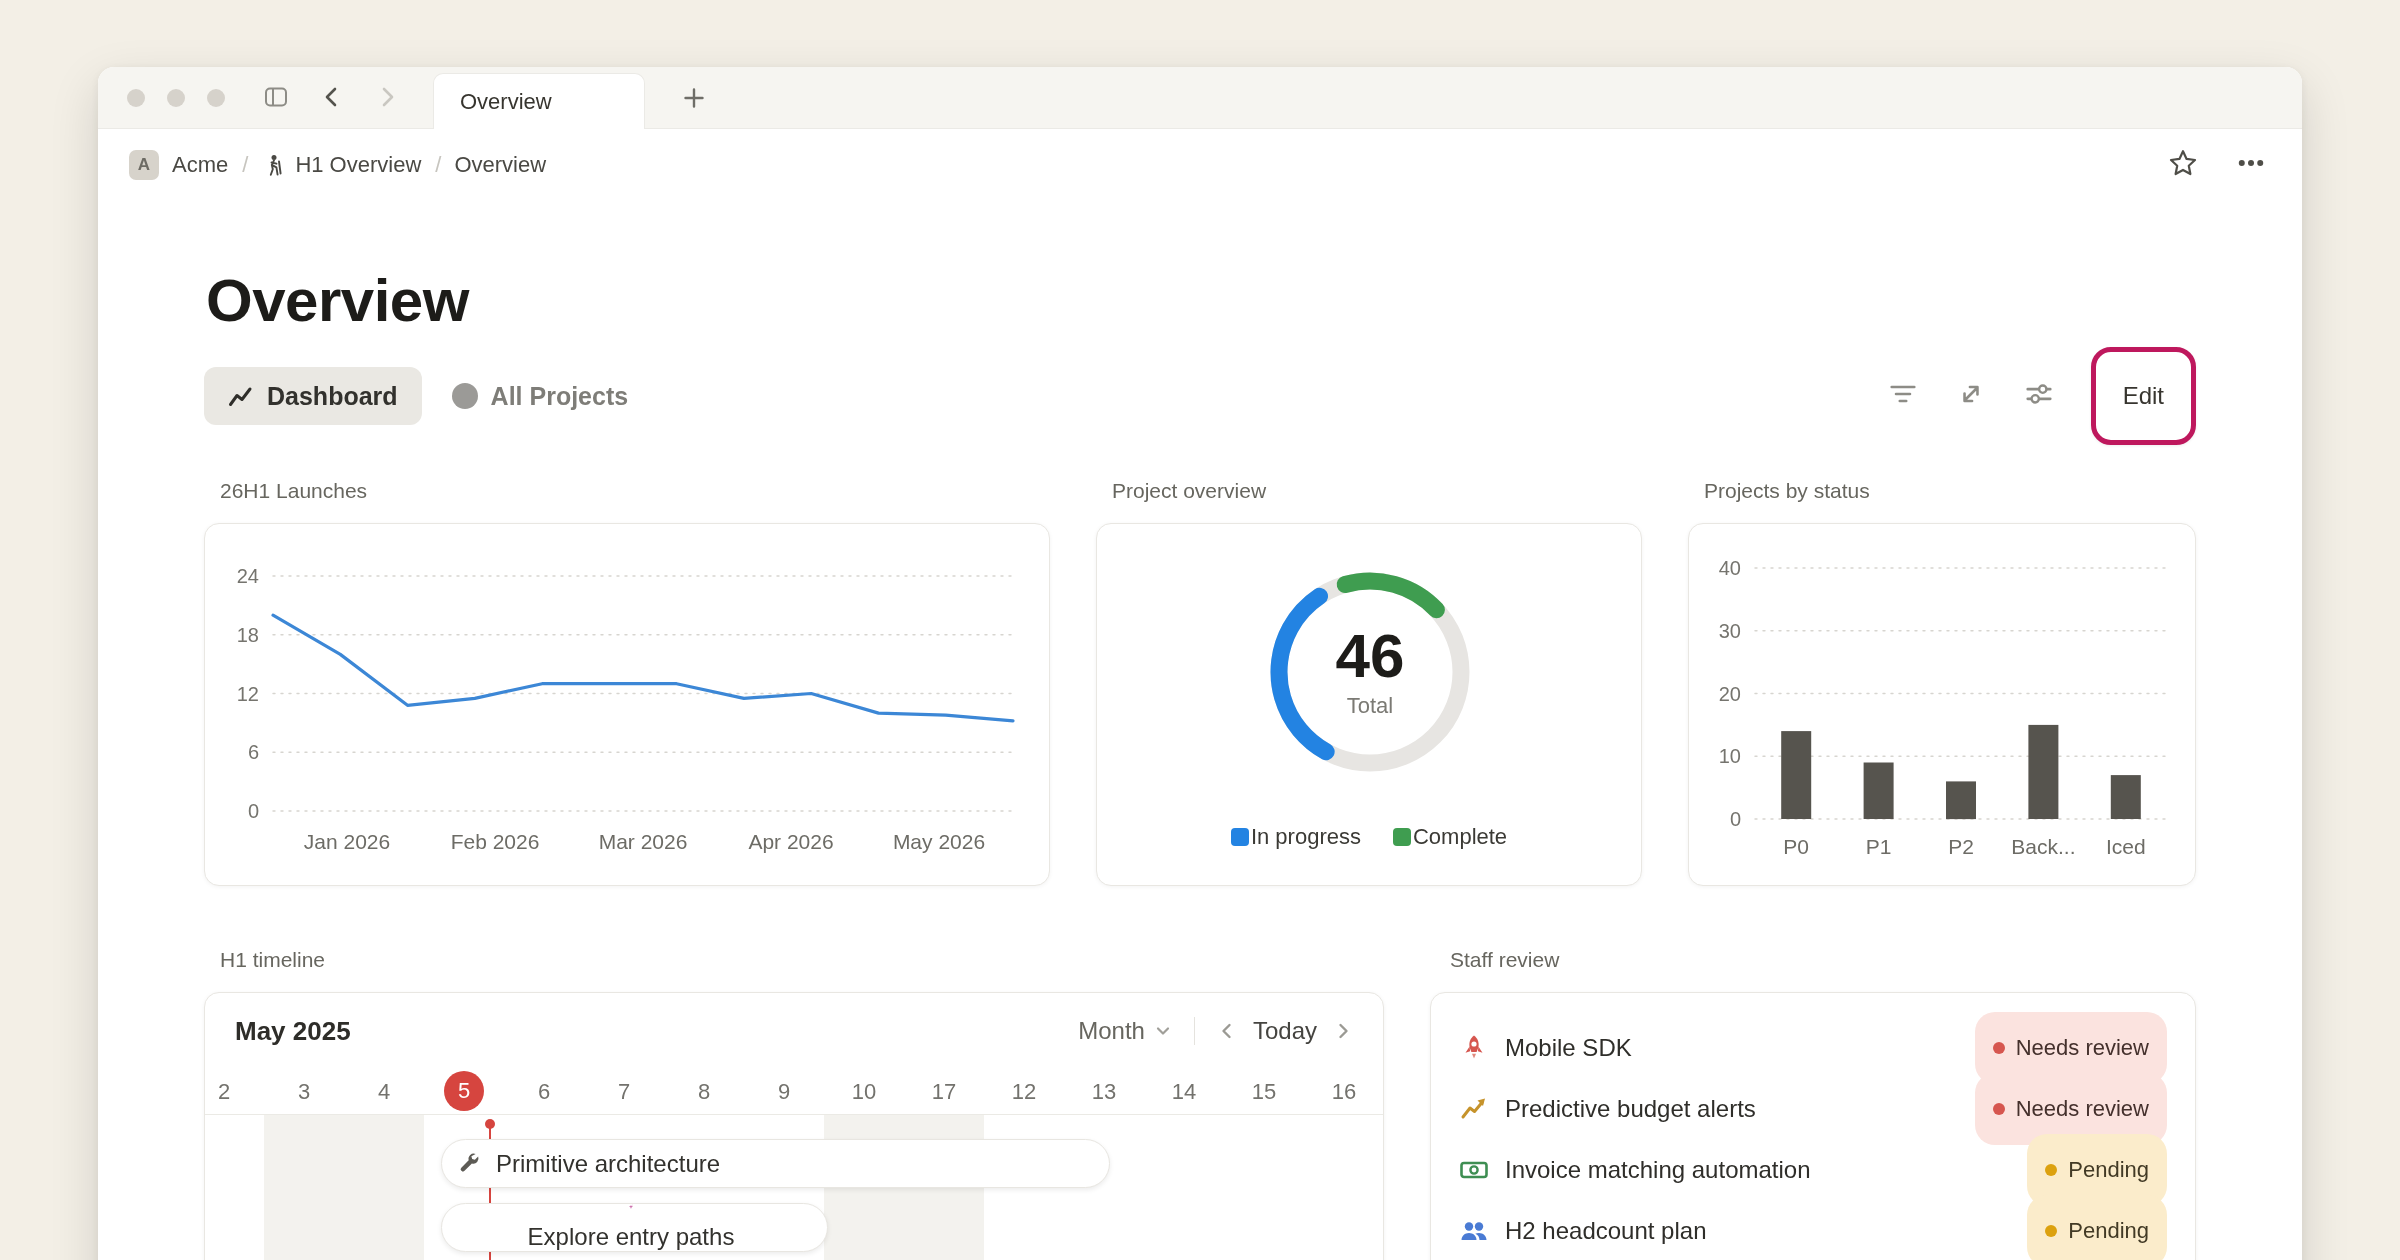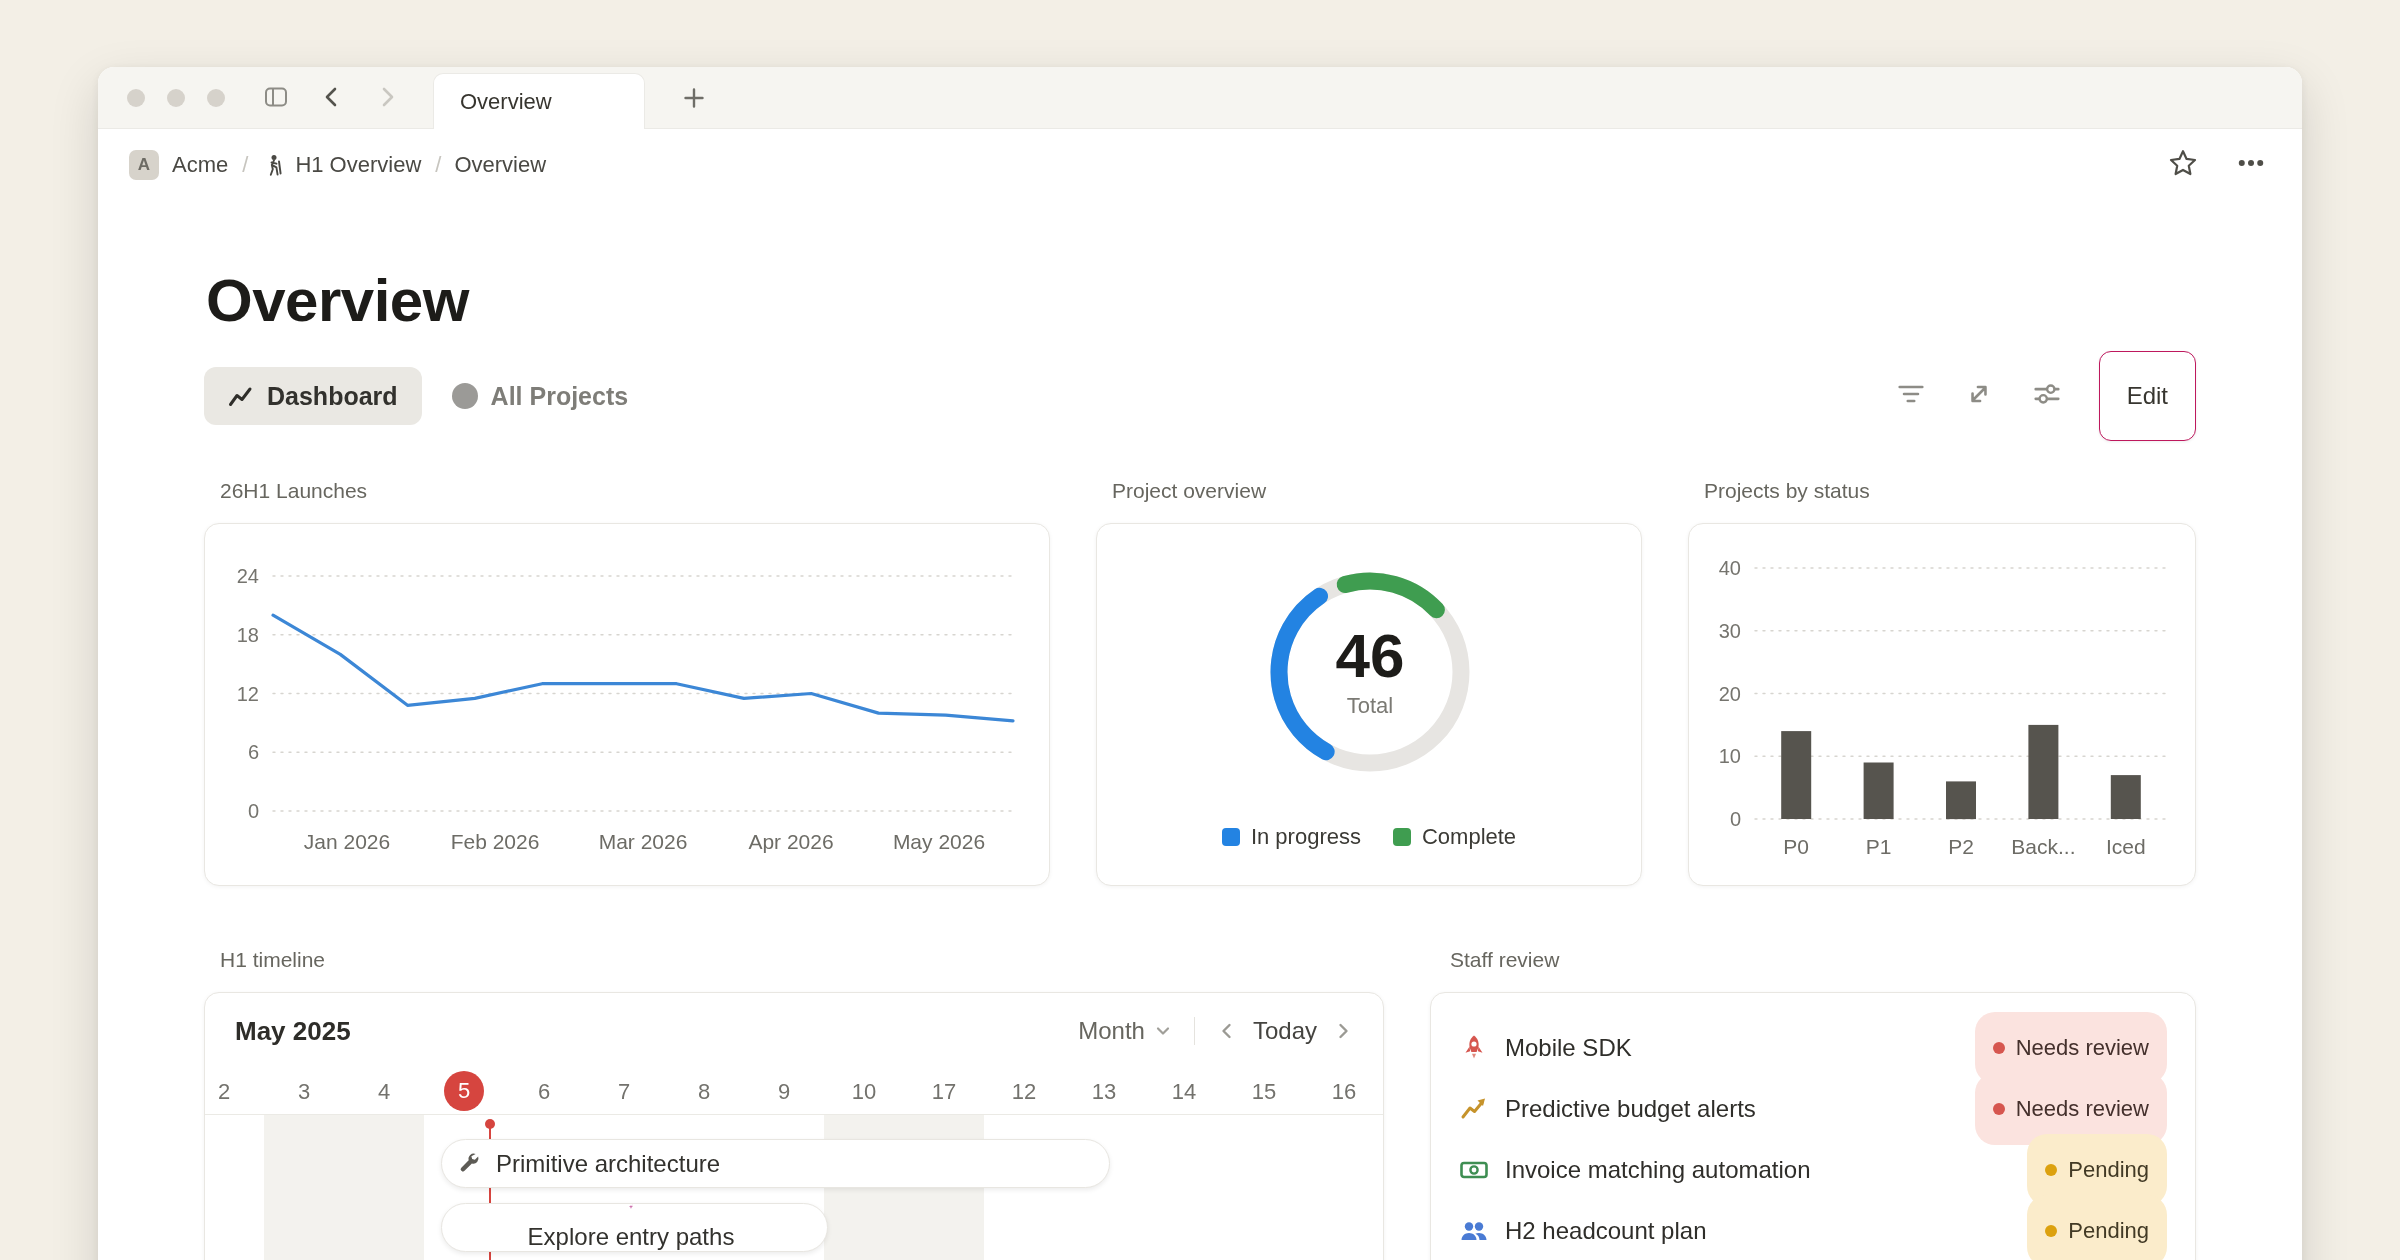--- a/index.html
+++ b/index.html
@@ -35,41 +35,41 @@
   .crumb-right{margin-left:auto;display:flex;align-items:center;gap:38px;}
   
   .content{padding:0 106px;}
   h1.page-title{margin:64px 0 0 2px;font-size:60px;line-height:72px;font-weight:700;color:#1d1c19;letter-spacing:-.5px;}
   .view-row{margin-top:30px;display:flex;align-items:center;height:58px;}
   .seg-active{display:flex;align-items:center;gap:13px;background:#eae8e3;border-radius:12px;
     padding:0 24px;height:58px;font-size:25px;font-weight:700;color:#32312d;}
   .seg-plain{display:flex;align-items:center;gap:13px;margin-left:30px;font-size:25px;font-weight:700;color:#7e7d78;height:58px;}
   .circle-icon{width:26px;height:26px;border-radius:50%;background:#9b9a97;}
   .tool-icons{margin-left:auto;display:flex;align-items:center;gap:40px;margin-right:38px;}
-  .edit-btn{height:56px;padding:16px 27px;background:#fff;border:1px solid #be185d;border-radius:12px;
+  .edit-btn{height:56px;padding:16px 27px;background:#fff;border:5px solid #be185d;border-radius:20px;
     font-size:24px;color:#37352f;display:flex;align-items:center;box-shadow:0 1px 3px rgba(0,0,0,.07);}
   .labels-row{display:flex;gap:46px;margin-top:54px;}
   .labels-row.second{margin-top:62px;}
   .col-label{font-size:21px;color:#67665f;padding-left:16px;box-sizing:border-box;}
   .w1{width:846px;} .w2{width:546px;} .w3{width:508px;} .wt{width:1180px;} .ws{width:766px;}
   .cards-row{display:flex;gap:46px;margin-top:20px;}
   .card{background:#fff;border:1px solid #e9e7e2;border-radius:15px;box-shadow:0 1px 4px rgba(0,0,0,.05);
     position:relative;box-sizing:border-box;overflow:hidden;}
   .chart-card{height:363px;}
   .grid{stroke:#d7d5d0;stroke-width:1.4;stroke-dasharray:2 6;stroke-linecap:round;}
   .ylab{font-size:20px;fill:#75746e;text-anchor:end;}
   .xlab{font-size:21px;fill:#6d6c66;text-anchor:middle;}
   
   .donut-wrap{position:absolute;left:163px;top:38px;width:220px;height:220px;}
   .donut-center{position:absolute;left:0;top:0;width:220px;height:220px;display:flex;flex-direction:column;
     align-items:center;justify-content:center;}
   .donut-value{font-size:62px;font-weight:700;color:#1d1c19;line-height:62px;}
   .donut-sub{font-size:22px;color:#7b7a74;margin-top:6px;}
   .legend{position:absolute;left:0;right:0;top:300px;display:flex;justify-content:center;gap:32px;}
-  .legend-item{display:flex;align-items:center;gap:11px;font-size:22px;color:#3b3a35;}
+  .legend-item{display:flex;align-items:center;gap:2px;font-size:22px;color:#3b3a35;}
   .legend-swatch{width:18px;height:18px;border-radius:4px;display:inline-block;}
   
   .timeline-card{width:1180px;height:420px;}
   .tl-header{display:flex;align-items:center;height:76px;padding:0 30px;}
   .tl-month{font-size:26px;font-weight:700;color:#2e2d29;}
   .tl-controls{margin-left:auto;display:flex;align-items:center;}
   .tl-view{display:flex;align-items:center;gap:9px;font-size:24px;color:#67665f;}
   .tl-divider{width:1px;height:28px;background:#e5e3de;margin:0 22px;}
   .tl-nav{display:flex;align-items:center;}
   .tl-today{font-size:24px;color:#454440;margin:0 16px;}

